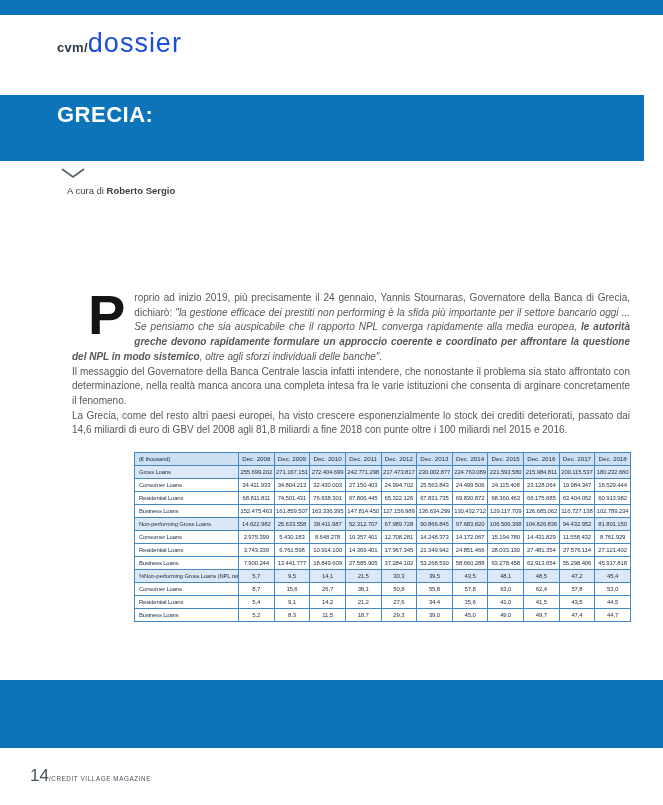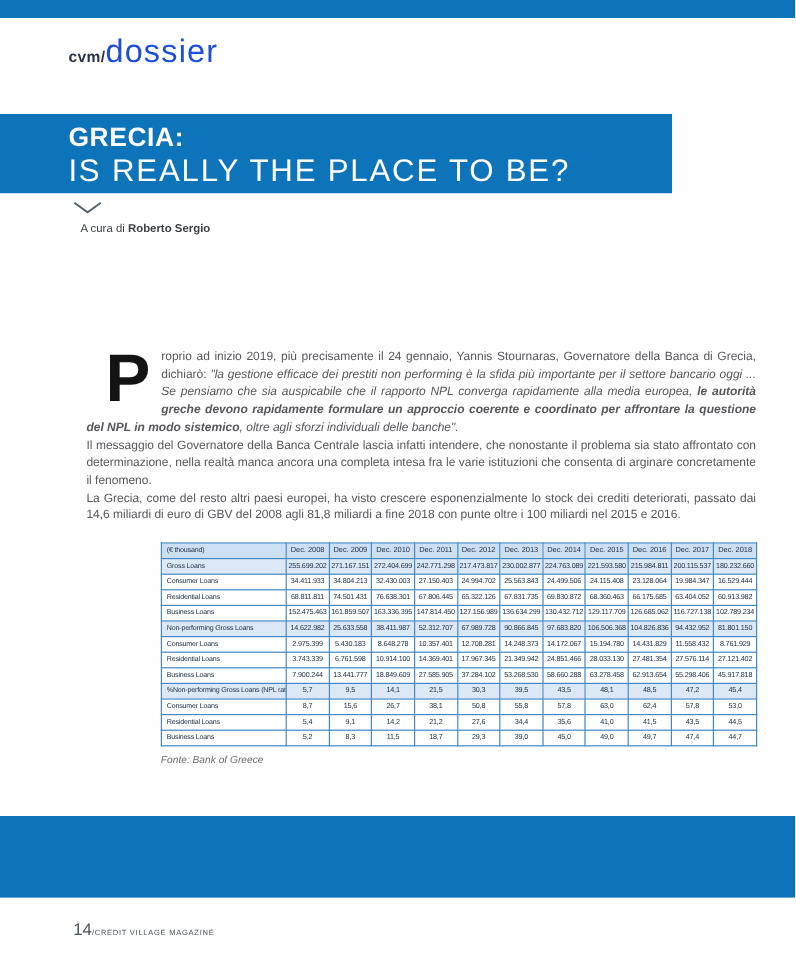--- a/index.html
+++ b/index.html
@@ -6,21 +6,21 @@
   html,body { background:#ffffff; }
   .page {
     position:relative; width:663px; height:805px; background:#ffffff;
     font-family:"Liberation Sans", sans-serif; overflow:hidden;padding-left:18px;
   }
   .topbar { position:absolute; top:0; left:0; width:663px; height:15px; background:#0d74ba; }
   .masthead { position:absolute; top:28px; left:57px; display:flex; align-items:baseline; }
   .masthead .prefix { font-size:13px; font-weight:bold; color:#2b3642; letter-spacing:.3px; }
   .masthead .section { font-size:27px; font-weight:400; color:#1d4ed8; letter-spacing:1px; }
   .banner {
-    position:absolute; top:95px; left:0; width:560px; height:66px;
+    position:absolute; top:95px; left:0; width:644px; height:66px;
     background:#0d74ba; color:#ffffff; padding:7px 0 0 57px;
   }
   .banner .line1 { font-size:22px; font-weight:bold; letter-spacing:.5px; line-height:26px; }
   .banner .line2 { font-size:26px; font-weight:400; letter-spacing:1.5px; line-height:29px; }
   .chevron { position:absolute; top:167px; left:60px; }
   .byline { position:absolute; top:185px; left:67px; font-size:9.5px; color:#3a3f45; }
   .byline .author { font-weight:bold; }
   .article { position:absolute; top:291px; left:72px; width:558px; }
   .bodytext { font-size:10px; line-height:14.7px; color:#56575b; text-align:justify; }
   .dropcap {
@@ -42,38 +42,37 @@
     text-align:center; white-space:nowrap; overflow:hidden; font-weight:normal;
     line-height:12px;
   }
   table.data th { background:#cddff2; font-size:6.2px; }
   table.data .lbl { text-align:left; padding-left:4px; font-size:5.9px; letter-spacing:-0.15px; }
   table.data tr.hl td { background:#dce8f6; }
   table.data td { letter-spacing:-0.15px; }
   .fonte { margin:6px 0 0 62px; font-size:8.5px; font-style:italic; color:#6e6e6e; }
   .bottombar { position:absolute; top:680px; left:0; width:663px; height:68px; background:#0d74ba; }
   .footer { position:absolute; top:766px; left:30px; display:flex; align-items:baseline; color:#49535c; }
-  .footer .pnum { font-size:14px; font-weight:400;margin-left:31px; }
+  .footer .pnum { font-size:17px; font-weight:400; }
   .footer .mag { font-size:6.3px; letter-spacing:.6px; }
 </style>
 </head>
 <body>
 
 <div class="page">
 
   <div class="topbar"></div>
 
   <div class="masthead">
     <span class="prefix">cvm/</span>
     <span class="section">dossier</span>
   </div>
 
   <div class="banner">
     <div class="line1">GRECIA:</div>
-    <div class="line2">IS REALLY THE PLACE TO BE?</div>
   </div>
 
   <svg class="chevron" width="26" height="12" viewBox="0 0 26 12">
     <polyline points="2,2 13,10 24,2" fill="none" stroke="#55606b" stroke-width="1.6"></polyline>
   </svg>
 
   <div class="byline">
     <span>A cura di </span><span class="author">Roberto Sergio</span>
   </div>
 
@@ -271,21 +270,20 @@
               <td>45,0</td>
               <td>49,0</td>
               <td>49,7</td>
               <td>47,4</td>
               <td>44,7</td>
             </tr>
           </tbody>
         </table>
     </div>
 
-    <div class="fonte">Fonte: Bank of Greece</div>
   </div>
 
   <div class="bottombar"></div>
 
   <div class="footer">
     <span class="pnum">14</span>
     <span class="mag">/CREDIT VILLAGE MAGAZINE</span>
   </div>
 
 </div>

